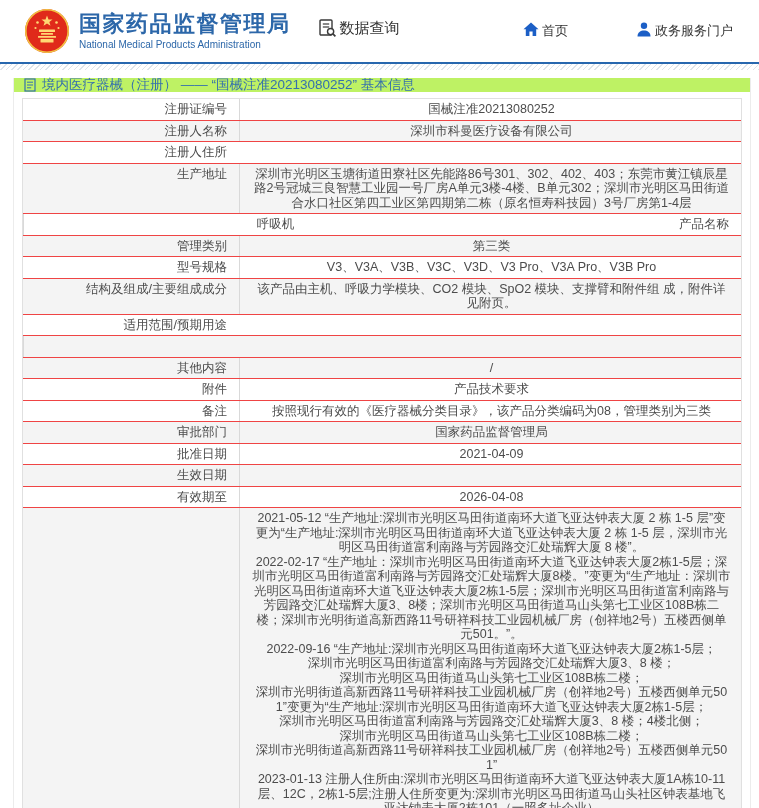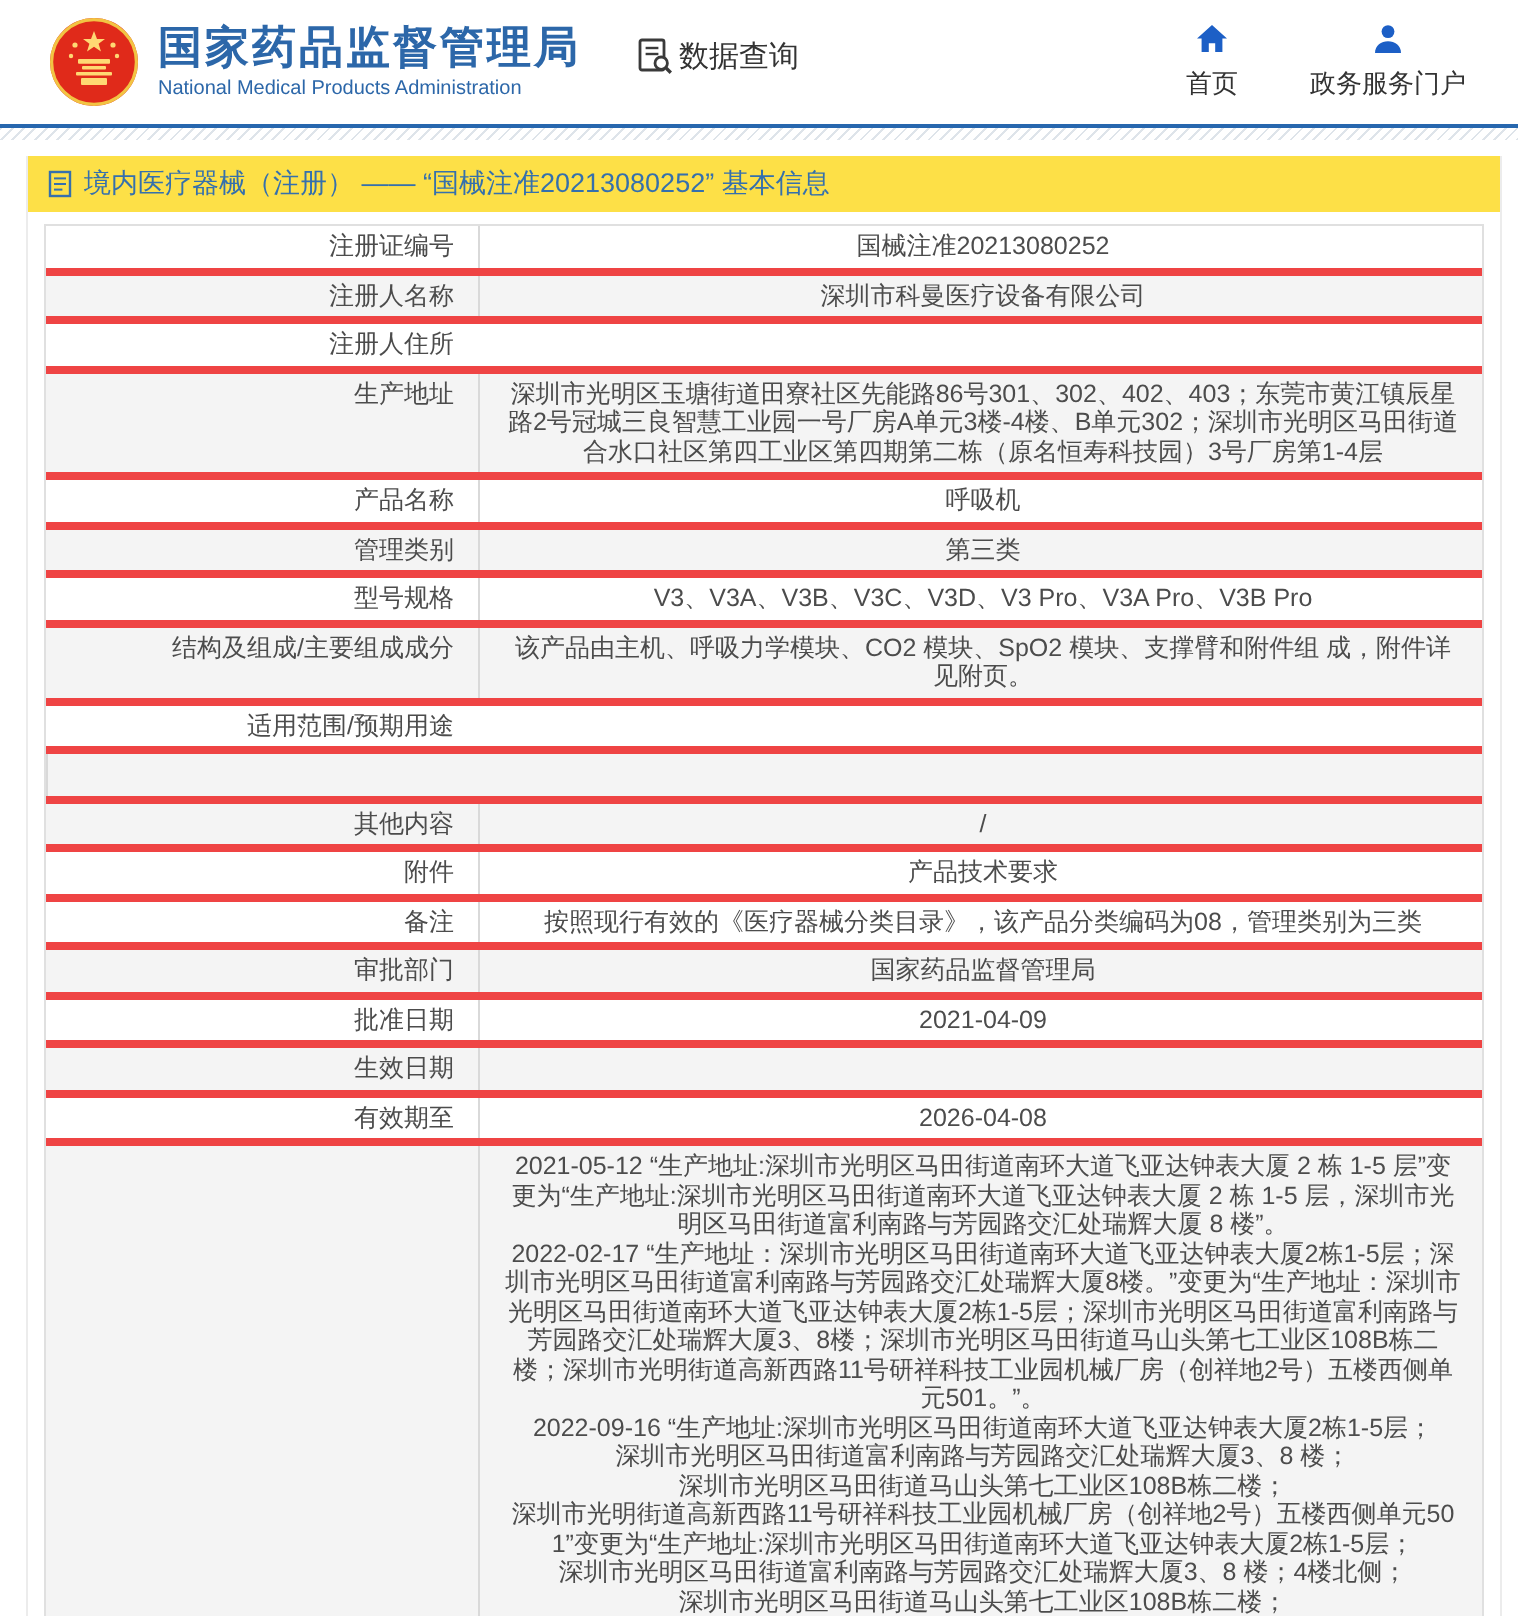--- a/index.html
+++ b/index.html
@@ -9,35 +9,35 @@
 
   
   header { height:62px; display:flex; align-items:center; padding:0 20px 0 24px; background:#fff; }
   .brand { display:flex; align-items:center; gap:9px; cursor:pointer; }
   .emblem { width:46px; height:46px; flex:none; }
   .brand-title { font-size:22px; font-weight:bold; color:#2c67a9; letter-spacing:1.5px; line-height:1.1; }
   .brand-sub { font-size:10px; color:#2c67a9; margin-top:2px; }
   .query { display:flex; align-items:center; gap:3px; font-size:15px; color:#333;
            margin-left:26px; margin-top:-6px; cursor:pointer;font-family:Liberation Mono, monospace; }
   .top-links { margin-left:auto; display:flex; gap:36px; padding-right:6px; }
-  .top-link { display:flex; flex-direction:column; align-items:center; gap:3px;
-              font-size:13px; color:#333; cursor:pointer; text-decoration:none; }
+  .top-link { display:flex; flex-direction:row; align-items:flex-end; gap:3px;
+              font-size:13px; color:#333; cursor:pointer; text-decoration:none;margin-left:32px; }
 
   .blue-line { height:2px; background:#2767ae; }
   .hatch { height:6px;
            background:repeating-linear-gradient(135deg,#dee4ea 0 1px,#ffffff 1px 4px); }
 
   
   .container { margin:8px 8px 0 13px; width:738px; border:1px solid #ececec; border-top:none; background:#fff; }
-  .breadcrumb { background:#fde047; height:28px; display:flex; align-items:center; gap:6px;
+  .breadcrumb { background:#bef264; height:14px; display:flex; align-items:center; gap:6px;
                 padding:0 10px; color:#3570ad; font-size:13.5px; }
   .bc-icon { display:flex; align-items:center; }
 
   .table { margin:6px 8px 0 8px; border:1px solid #e0e0e0; border-bottom:none; }
-  .row { display:flex; border-bottom:4px solid #ef4444; font-size:12.5px;
+  .row { display:flex; border-bottom:1px solid #ef4444; font-size:12.5px;
          line-height:14.5px; color:#4c4c4c; background:#fff; }
   .row.alt { background:#f4f4f4; }
   .cell { padding:3px 0; min-height:20.5px; }
   .label { width:216px; flex:none; text-align:right; padding-right:12px; }
   .value { flex:1; border-left:1px solid #d9d9d9; padding-left:12px; padding-right:10px;
            white-space:pre-line; word-break:break-all;text-align:center; }
 </style>
 </head>
 <body>
 
@@ -132,22 +132,22 @@
   <div class="row">
     <div class="cell label">注册人住所</div>
   </div>
 
   <div class="row alt">
     <div class="cell label">生产地址</div>
     <div class="cell value">深圳市光明区玉塘街道田寮社区先能路86号301、302、402、403；东莞市黄江镇辰星路2号冠城三良智慧工业园一号厂房A单元3楼-4楼、B单元302；深圳市光明区马田街道合水口社区第四工业区第四期第二栋（原名恒寿科技园）3号厂房第1-4层</div>
   </div>
 
   <div class="row">
+    <div class="cell value">呼吸机</div>
     <div class="cell label">产品名称</div>
-    <div class="cell value">呼吸机</div>
   </div>
 
   <div class="row alt">
     <div class="cell label">管理类别</div>
     <div class="cell value">第三类</div>
   </div>
 
   <div class="row">
     <div class="cell label">型号规格</div>
     <div class="cell value">V3、V3A、V3B、V3C、V3D、V3 Pro、V3A Pro、V3B Pro</div>

